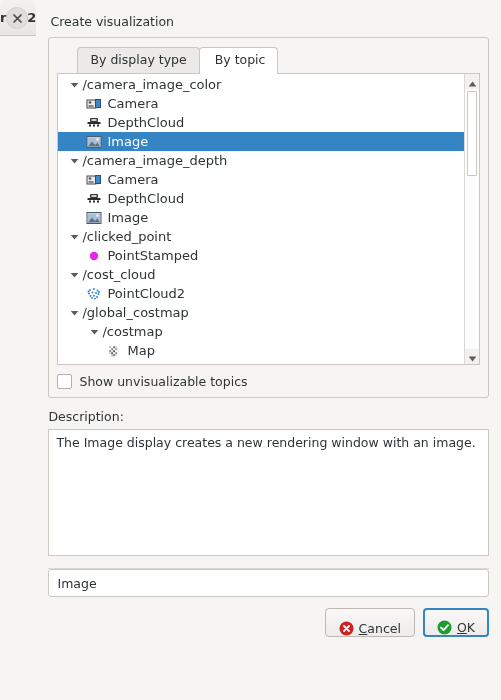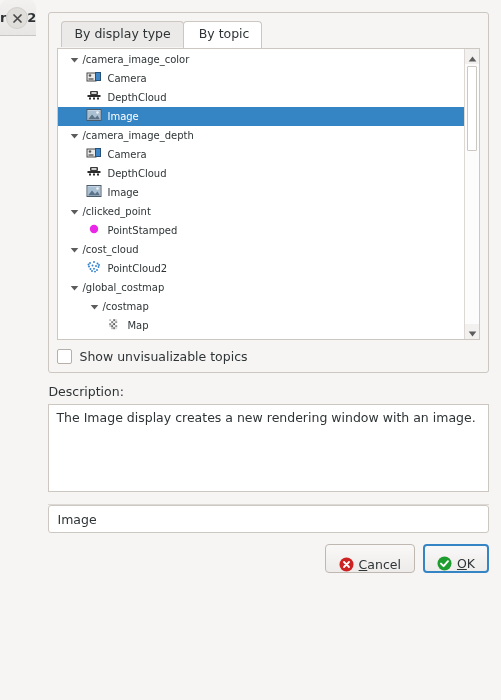--- a/index.html
+++ b/index.html
@@ -67,23 +67,23 @@
   
   .tabgroup {
     border: 1px solid #cdc7c2;
     background: #f6f5f4;
     border-radius: 3px;
     padding: 8px;
     flex: none;
   }
   .tabbar {
     display: flex;
-    align-items: flex-start;
+    align-items: center;
     height: 27px;
-    margin-left: 4px;
+    margin-left: 20px;
     position: relative;
     z-index: 2;
   }
   .tab {
     font-size: 12.5px;
     color: #2e3436;
     padding: 5px 12px 6px 12px;
     border: 1px solid #cdc7c2;
     border-bottom: none;
     border-top-left-radius: 4px;
@@ -113,21 +113,22 @@
   }
   .tree {
     flex: 1;
     position: relative;
     overflow: hidden;
     padding-top: 1px;
   }
   .row {
     height: 19px;
     display: flex;
-    font-size: 10px;
+    align-items: center;
+    font-size: 13px;
     color: #2e3436;
     white-space: nowrap;
     cursor: pointer;
   }
   .row.selected {
     background: #3584c4;
     color: #ffffff;
   }
   .arrow {
     width: 16px; height: 19px;
@@ -197,21 +198,21 @@
   
   .desc-section { margin-top: 11px; flex: none; }
   .desc-label {
     font-size: 12.5px;
     color: #2e3436;
     margin-bottom: 5px;
   }
   .desc-box {
     border: 1px solid #cdc7c2;
     background: #ffffff;
-    height: 88px;
+    height: 127px;
     padding: 5px 7px;
     font-size: 12.5px;
     color: #2e3436;
     line-height: 16px;
     overflow: hidden;
   }
 
   
   .sep {
     border: none;
@@ -276,20 +277,21 @@
       <span>
         <svg width="11" height="11" viewBox="0 0 11 11">
           <path d="M2 2 L9 9 M9 2 L2 9" stroke="#4a4a4a" stroke-width="1.7" stroke-linecap="round"></path>
         </svg>
       </span>
     </div>
   </div>
 
   <div class="content">
 
+    <div class="section-label">Create visualization</div>
 
     <div class="tabgroup">
       <div class="tabbar">
         <div class="tab">By display type</div>
         <div class="tab active">By topic</div>
       </div>
 
       <div class="treewrap">
         <div class="tree" id="tree">
             <div class="row">

